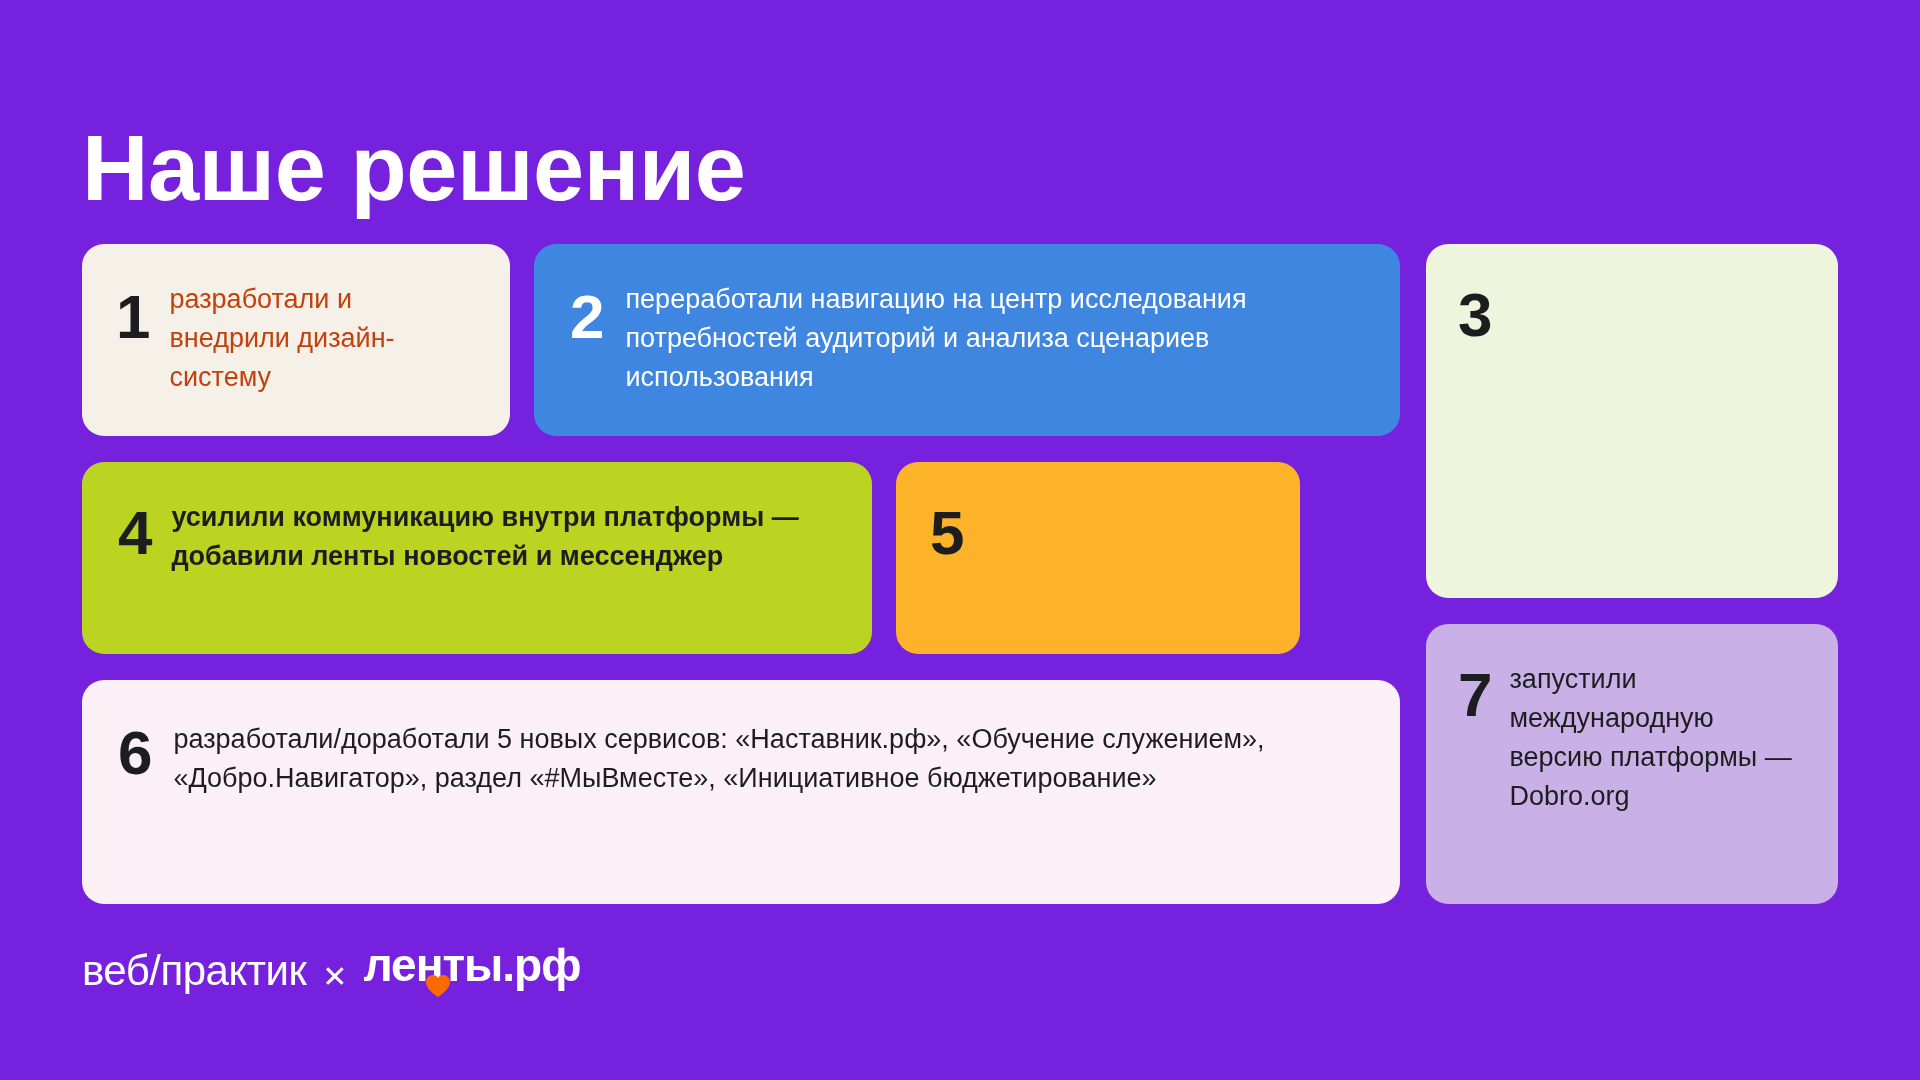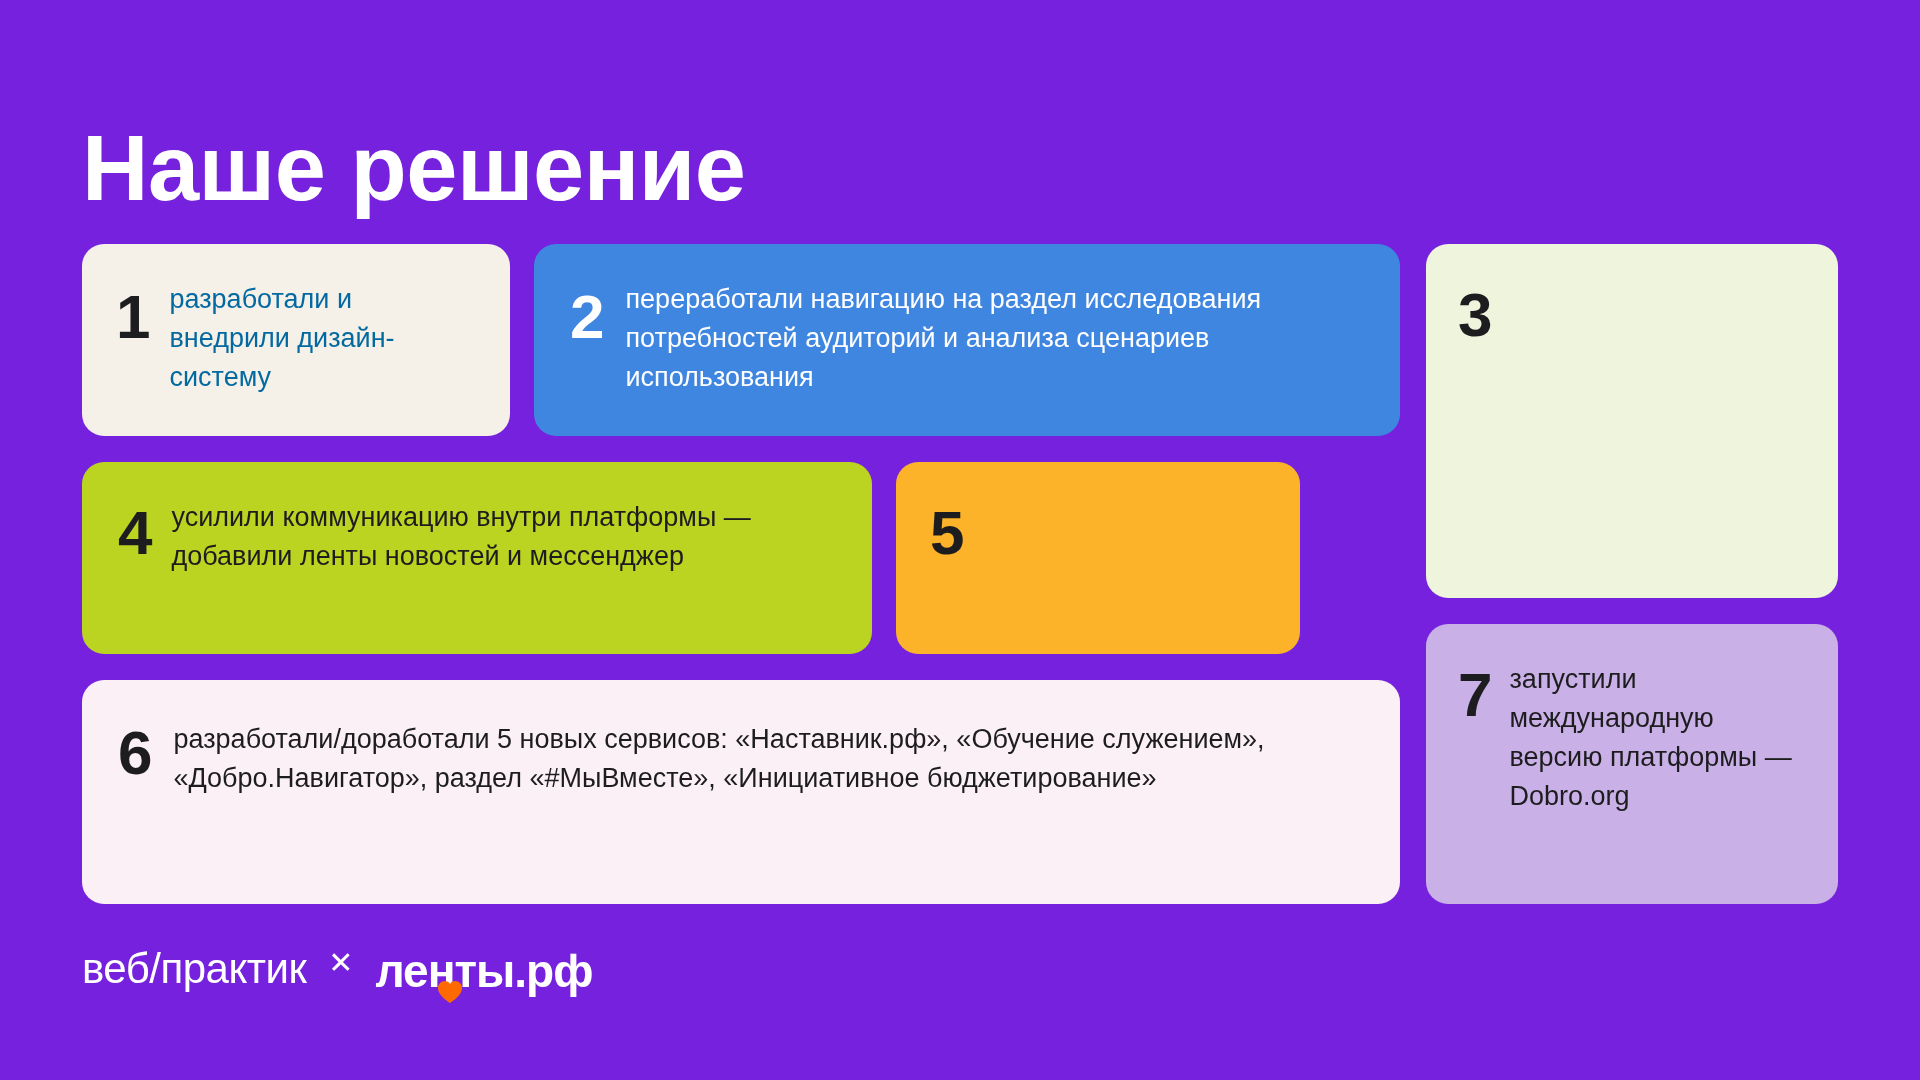--- a/index.html
+++ b/index.html
@@ -114,24 +114,24 @@
   #card-7 {
     left: 1344px; top: 380px; width: 412px; height: 280px;
     padding: 36px 30px 0 32px;
   }
   #card-7 .card-num { margin-right: 18px; margin-top: 4px; }
 
   
   .footer {
     position: absolute;
     left: 82px;
-    bottom: 82px;
+    bottom: 88px;
     display: flex;
-    align-items: flex-start;
-    gap: 22px;
+    align-items: flex-end;
+    gap: 16px;
   }
   .logo-webpractic {
     font-size: 42px;
     font-weight: 400;
     color: #ffffff;
     letter-spacing: -0.5px;
     line-height: 1;
   }
   .logo-cross {
     font-size: 30px;
@@ -160,35 +160,35 @@
 <body>
 
 <div class="slide" style="background: rgb(117, 33, 222);">
 
   <h1 class="slide-title">Наше решение</h1>
 
   <div class="cards">
 
     <div class="card" id="card-1" style="background: rgb(245, 240, 232);">
       <span class="card-num" style="color: rgb(29, 29, 31);">1</span>
-      <div class="card-text" style="color: #0369a1;">разработали и внедрили дизайн-систему</div>
+      <div class="card-text" style="color: #c2410c;">разработали и внедрили дизайн-систему</div>
     </div>
 
     <div class="card on-blue" id="card-2" style="background: rgb(63, 134, 224);">
       <span class="card-num" style="color: rgb(255, 255, 255);">2</span>
-      <div class="card-text" style="color: rgb(255, 255, 255);">переработали навигацию на раздел исследования потребностей аудиторий и анализа сценариев использования</div>
+      <div class="card-text" style="color: rgb(255, 255, 255);">переработали навигацию на центр исследования потребностей аудиторий и анализа сценариев использования</div>
     </div>
 
     <div class="card" id="card-3" style="background: rgb(239, 244, 221);">
       <span class="card-num" style="color: rgb(29, 29, 31);">3</span>
     </div>
 
     <div class="card" id="card-4" style="background: rgb(187, 211, 33);">
       <span class="card-num" style="color: rgb(29, 29, 31);">4</span>
-      <div class="card-text" style="color: rgb(29, 29, 31);">усилили коммуникацию внутри платформы — добавили ленты новостей и мессенджер</div>
+      <div class="card-text" style="color: rgb(29, 29, 31); font-weight: bold;">усилили коммуникацию внутри платформы — добавили ленты новостей и мессенджер</div>
     </div>
 
     <div class="card" id="card-5" style="background: rgb(252, 178, 41);">
       <span class="card-num" style="color: rgb(29, 29, 31);">5</span>
     </div>
 
     <div class="card" id="card-6" style="background: rgb(251, 240, 245);">
       <span class="card-num" style="color: rgb(29, 29, 31);">6</span>
       <div class="card-text" style="color: rgb(29, 29, 31);">разработали/доработали 5 новых сервисов: «Наставник.рф», «Обучение служением», «Добро.Навигатор», раздел «#МыВместе», «Инициативное бюджетирование»</div>
     </div>

